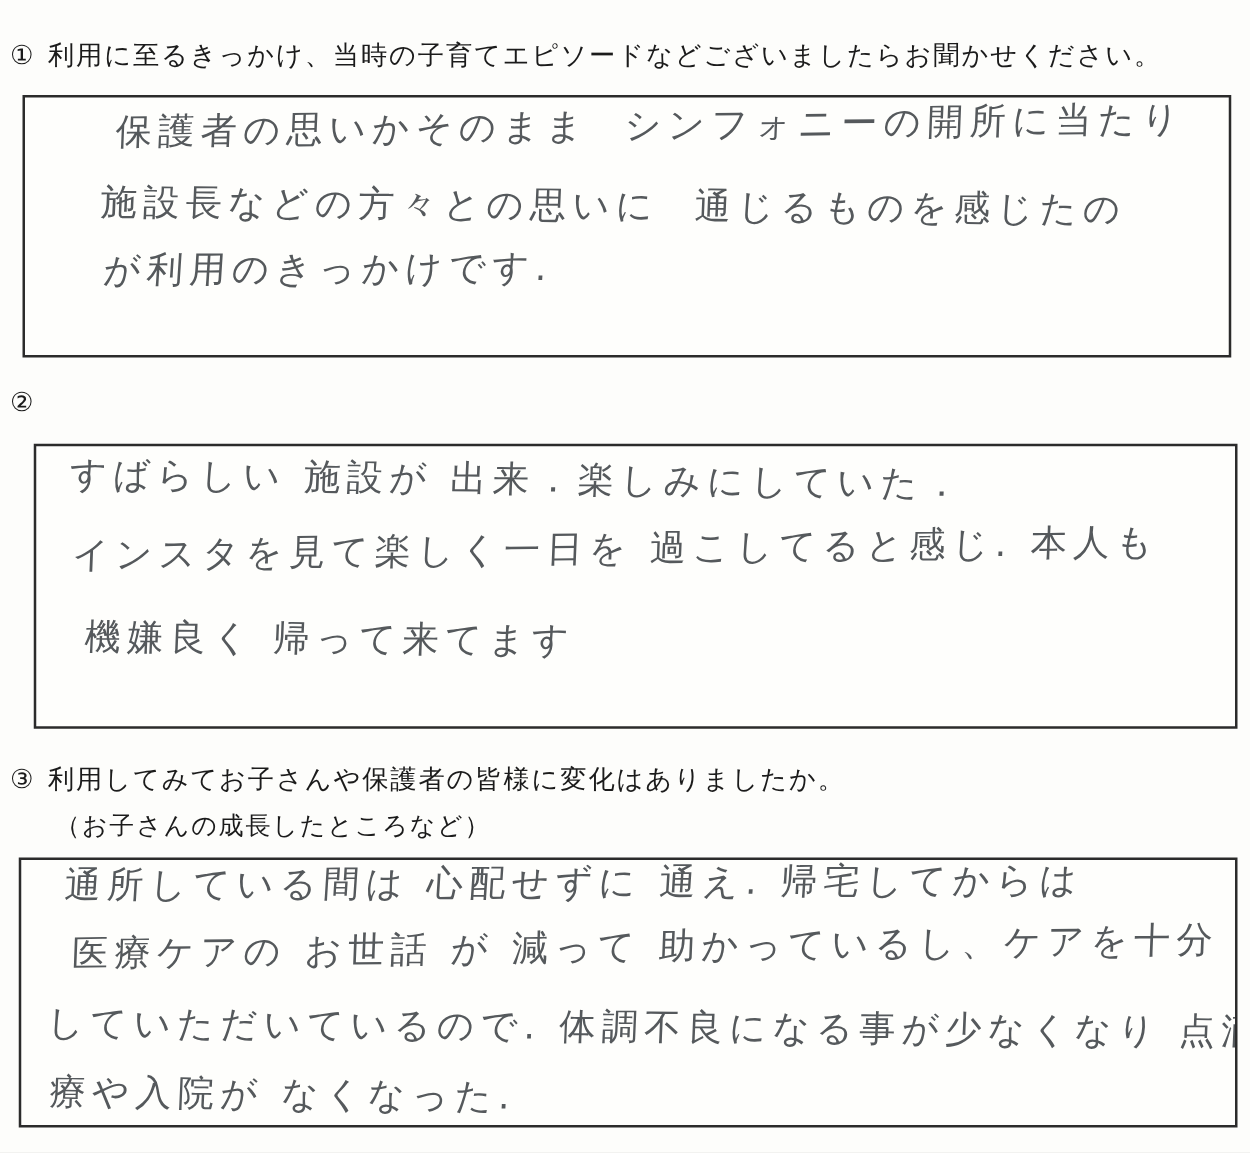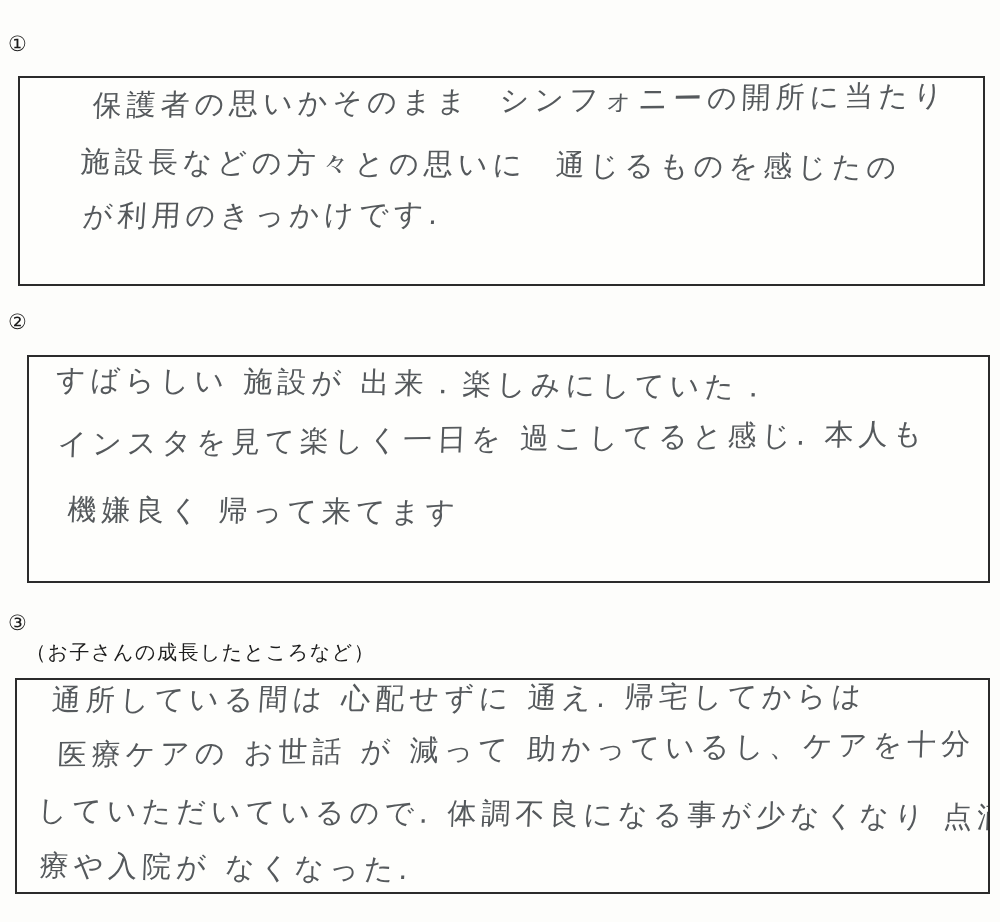--- a/index.html
+++ b/index.html
@@ -26,22 +26,22 @@
     line-height: 1.35;
     padding-left: 8px;
   }
   .q-number {
     margin-right: 10px;
     flex: 0 0 auto;
   }
   .q-note {
     font-size: 20px;
     letter-spacing: 1.5px;
-    padding-left: 26px;
-    margin-top: 2px;
+    padding-left: 44px;
+    margin-top: 10px;
   }
   .answer-box {
     border: 2px solid #2b2b2b;
     box-sizing: border-box;
     background: #fefefc;
     overflow: hidden;
   }
   .box-1 {
     margin: 18px 15px 0 18px;
     height: 210px;
@@ -88,20 +88,21 @@
   .sp-q3 { padding-top: 26px; }
 </style>
 </head>
 <body>
 
 <div class="page">
 
   <div class="sp-q1">
     <div class="question-heading">
       <span class="q-number">①</span>
+      <span>利用に至るきっかけ、当時の子育てエピソードなどございましたらお聞かせください。</span>
     </div>
     <div class="answer-box box-1">
       <div class="hand-line tilt-a ind-1">保護者の思いかそのまま  シンフォニーの開所に当たり</div>
       <div class="hand-line tilt-b ind-2">施設長などの方々との思いに  通じるものを感じたの</div>
       <div class="hand-line tilt-c ind-3">が利用のきっかけです.</div>
     </div>
   </div>
 
   <div class="sp-q2">
     <div class="question-heading">
@@ -110,20 +111,21 @@
     <div class="answer-box box-2">
       <div class="hand-line tilt-d ind-4">すばらしい 施設が 出来．楽しみにしていた．</div>
       <div class="hand-line tilt-a ind-5">インスタを見て楽しく一日を 過こしてると感じ. 本人も</div>
       <div class="hand-line tilt-b ind-6">機嫌良く 帰って来てます</div>
     </div>
   </div>
 
   <div class="sp-q3">
     <div class="question-heading">
       <span class="q-number">③</span>
+      <span>利用してみてお子さんや保護者の皆様に変化はありましたか。</span>
     </div>
     <div class="q-note">（お子さんの成長したところなど）</div>
     <div class="answer-box box-3">
       <div class="hand-line tilt-c ind-7">通所している間は 心配せずに 通え. 帰宅してからは</div>
       <div class="hand-line tilt-a ind-8">医療ケアの お世話 が 減って 助かっているし、ケアを十分</div>
       <div class="hand-line tilt-b ind-9">していただいているので. 体調不良になる事が少なくなり 点滴治</div>
       <div class="hand-line tilt-d ind-10">療や入院が なくなった.</div>
     </div>
   </div>
 

